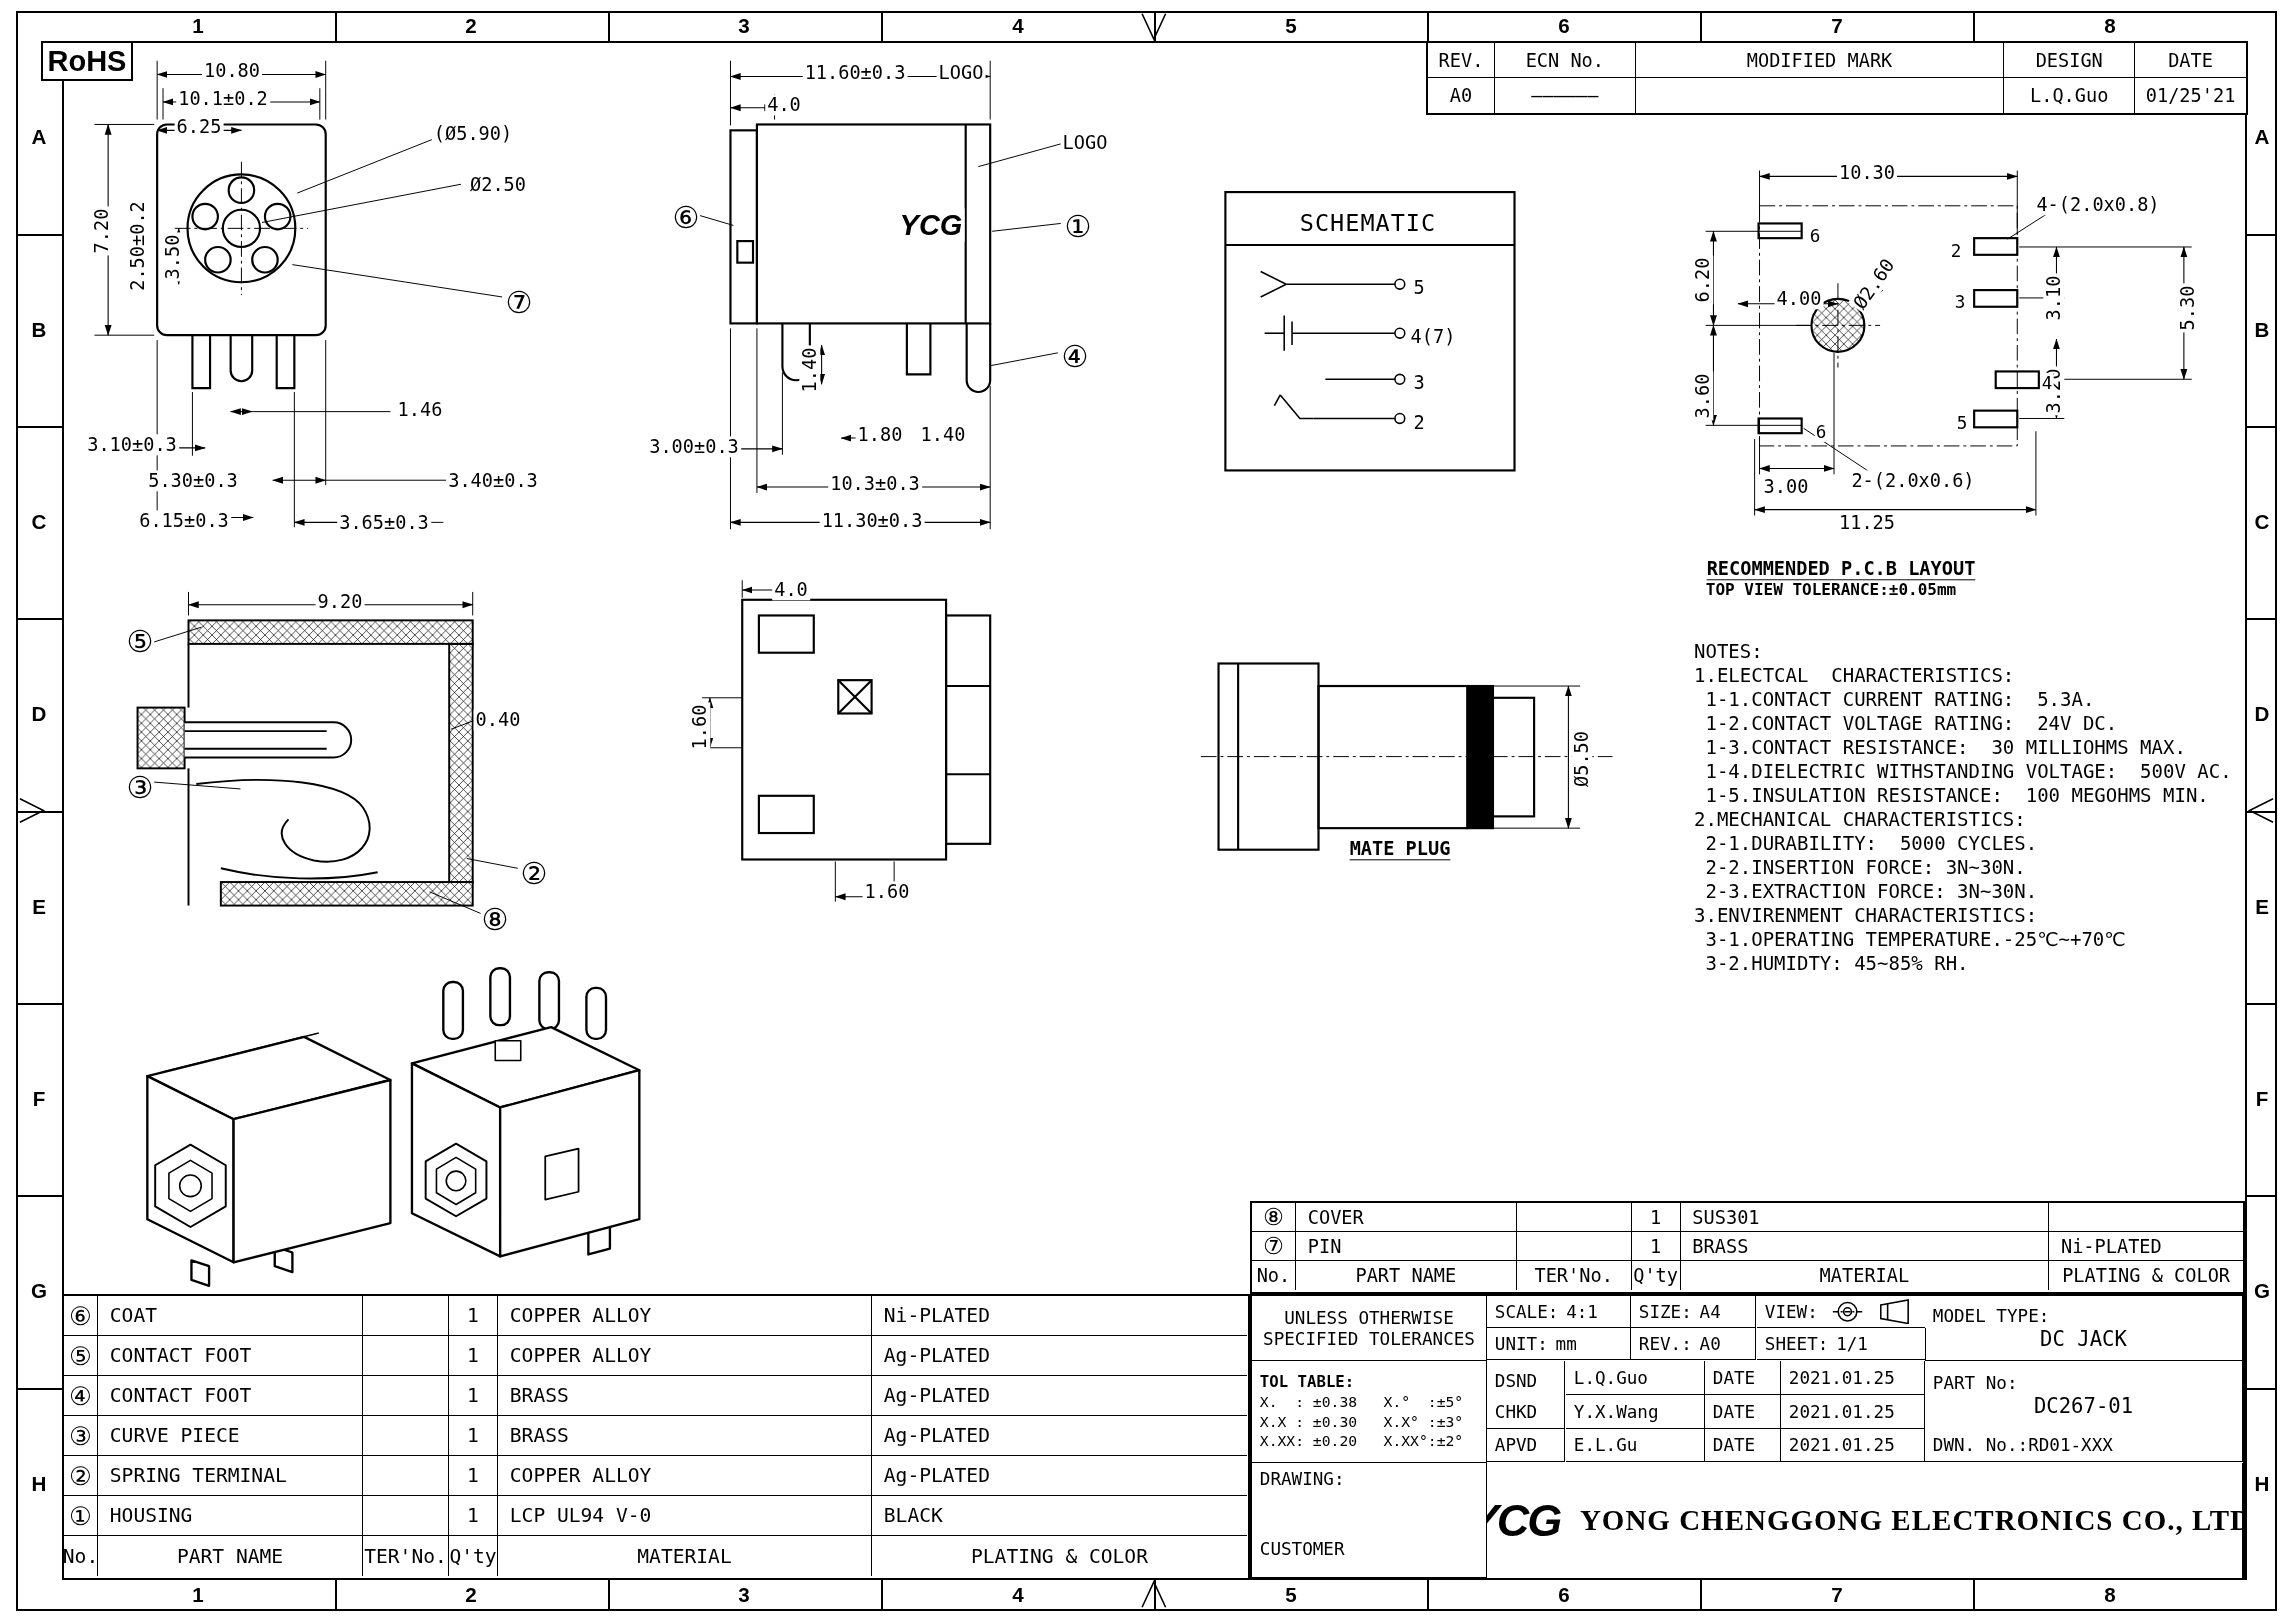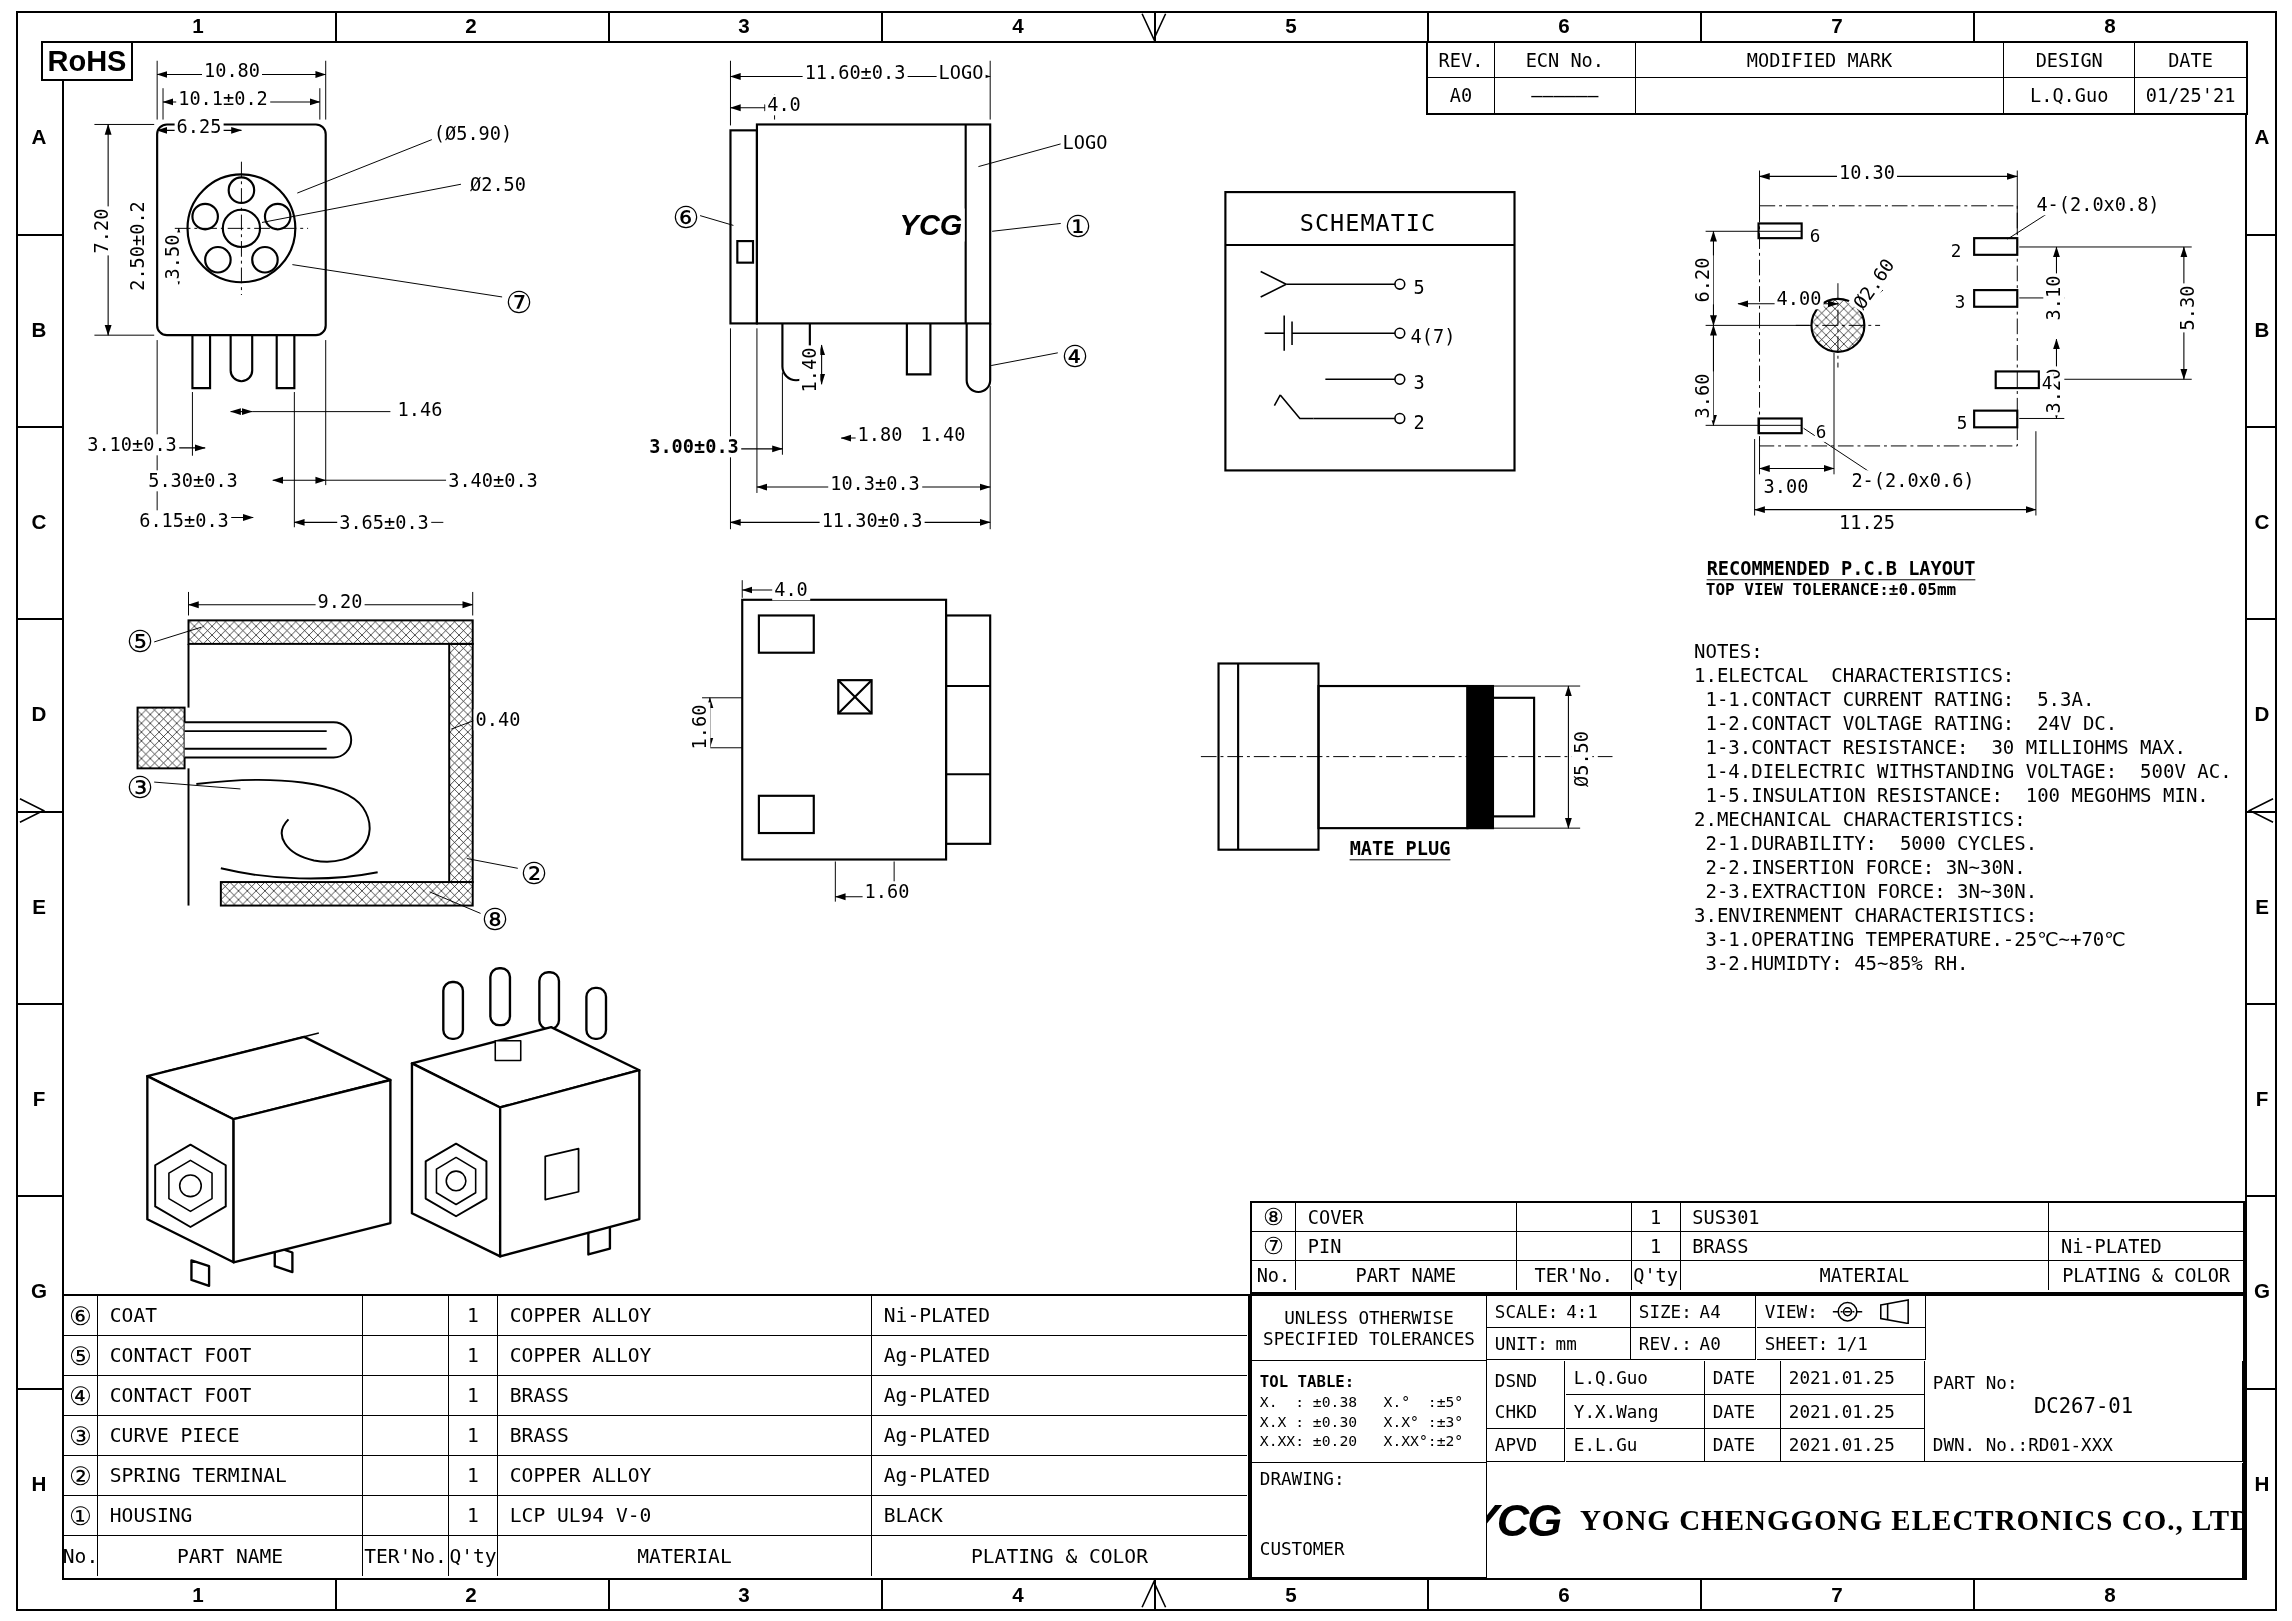--- a/index.html
+++ b/index.html
@@ -410,21 +410,21 @@
       <span class="ann" style="left: 961px; top: 69px; transform: translate(-50%, -50%);">LOGO</span>
       <span class="ann" style="left: 784px; top: 101px; transform: translate(-50%, -50%);">4.0</span>
       <span class="ann" style="left: 1085px; top: 139px; transform: translate(-50%, -50%);">LOGO</span>
       <span class="ann ycg-mark" style="left: 931px; top: 221px; transform: translate(-50%, -50%);">YCG</span>
       <span class="ann callout" style="left: 686px; top: 214px; transform: translate(-50%, -50%);">⑥</span>
       <span class="ann callout" style="left: 1078px; top: 223px; transform: translate(-50%, -50%);">①</span>
       <span class="ann callout" style="left: 1075px; top: 353px; transform: translate(-50%, -50%);">④</span>
       <span class="ann" style="left: 810px; top: 366px; transform: translate(-50%, -50%) rotate(-90deg);">1.40</span>
       <span class="ann" style="left: 864px; top: 431px; transform: translate(-50%, -50%); margin-left: 16px;">1.80</span>
       <span class="ann" style="left: 943px; top: 431px; transform: translate(-50%, -50%);">1.40</span>
-      <span class="ann" style="left: 694px; top: 443px; transform: translate(-50%, -50%); font-weight: bold;">3.00±0.3</span>
+      <span class="ann" style="left: 694px; top: 443px; transform: translate(-50%, -50%);">3.00±0.3</span>
       <span class="ann" style="left: 875px; top: 480px; transform: translate(-50%, -50%);">10.3±0.3</span>
       <span class="ann" style="left: 872px; top: 517px; transform: translate(-50%, -50%);">11.30±0.3</span>
       <span class="ann schematic-title" style="left: 1368px; top: 220px; transform: translate(-50%, -50%);">SCHEMATIC</span>
       <span class="ann" style="left: 1419px; top: 284px; transform: translate(-50%, -50%);">5</span>
       <span class="ann" style="left: 1433px; top: 333px; transform: translate(-50%, -50%);">4(7)</span>
       <span class="ann" style="left: 1419px; top: 379px; transform: translate(-50%, -50%);">3</span>
       <span class="ann" style="left: 1419px; top: 419px; transform: translate(-50%, -50%);">2</span>
       <span class="ann" style="left: 1867px; top: 169px; transform: translate(-50%, -50%);">10.30</span>
       <span class="ann" style="left: 2098px; top: 201px; transform: translate(-50%, -50%);">4-(2.0x0.8)</span>
       <span class="ann" style="left: 1703px; top: 276px; transform: translate(-50%, -50%) rotate(-90deg);">6.20</span>
@@ -596,20 +596,24 @@
       <svg width="90" height="25.5" viewBox="0 0 92 26">
         <g stroke="#000" fill="none" stroke-width="1.6">
           <circle cx="22" cy="13" r="9.5"></circle>
           <circle cx="22" cy="13" r="4"></circle>
           <line x1="7" y1="13" x2="37" y2="13" stroke-dasharray="6 2 2 2"></line>
           <polygon points="56,6 84,1 84,25 56,20"></polygon>
           <line x1="63" y1="5" x2="63" y2="21"></line>
         </g>
       </svg>
     </div>
+    <div class="tb-cell col" style="left:673px;top:0;width:318px;height:65px">
+      <div class="lt">MODEL TYPE:</div>
+      <div class="ctr big">DC JACK</div>
+    </div>
     <div class="tb-cell" style="left:235px;top:32px;width:144px;height:32px">
       <span>UNIT:</span>
         <span>mm</span>
     </div>
     <div class="tb-cell" style="left:379px;top:32px;width:125px;height:32px">
       <span>REV.:</span>
         <span>A0</span>
     </div>
     <div class="tb-cell" style="left:505px;top:32px;width:169px;height:32px">
       <span>SHEET:</span>

